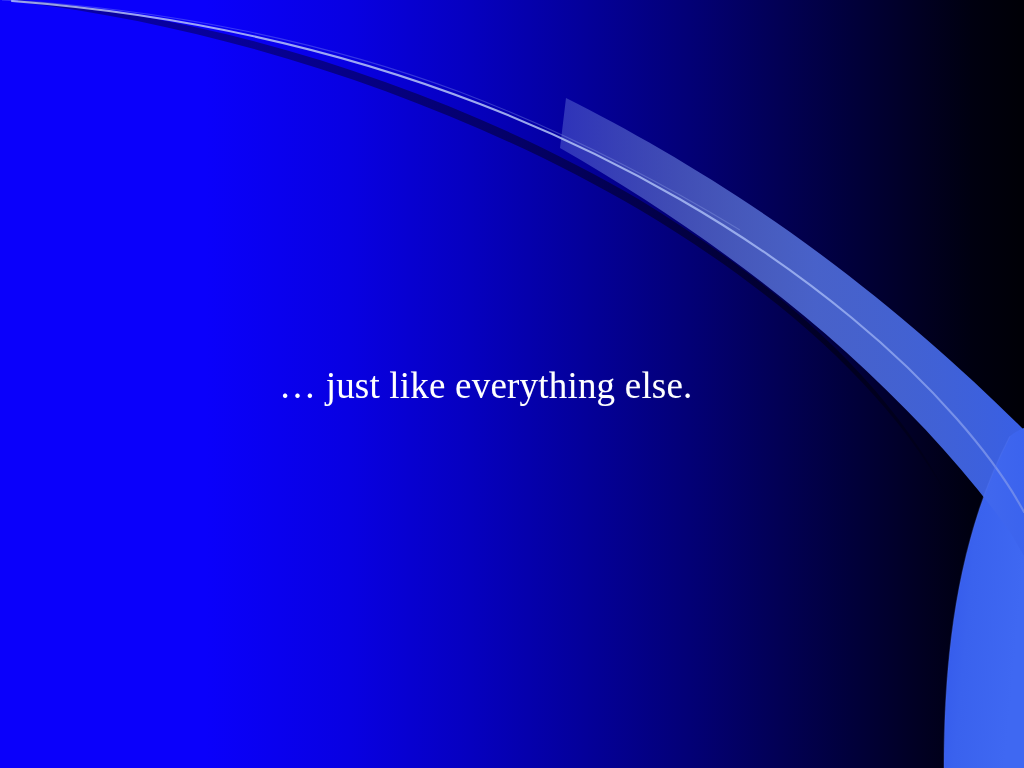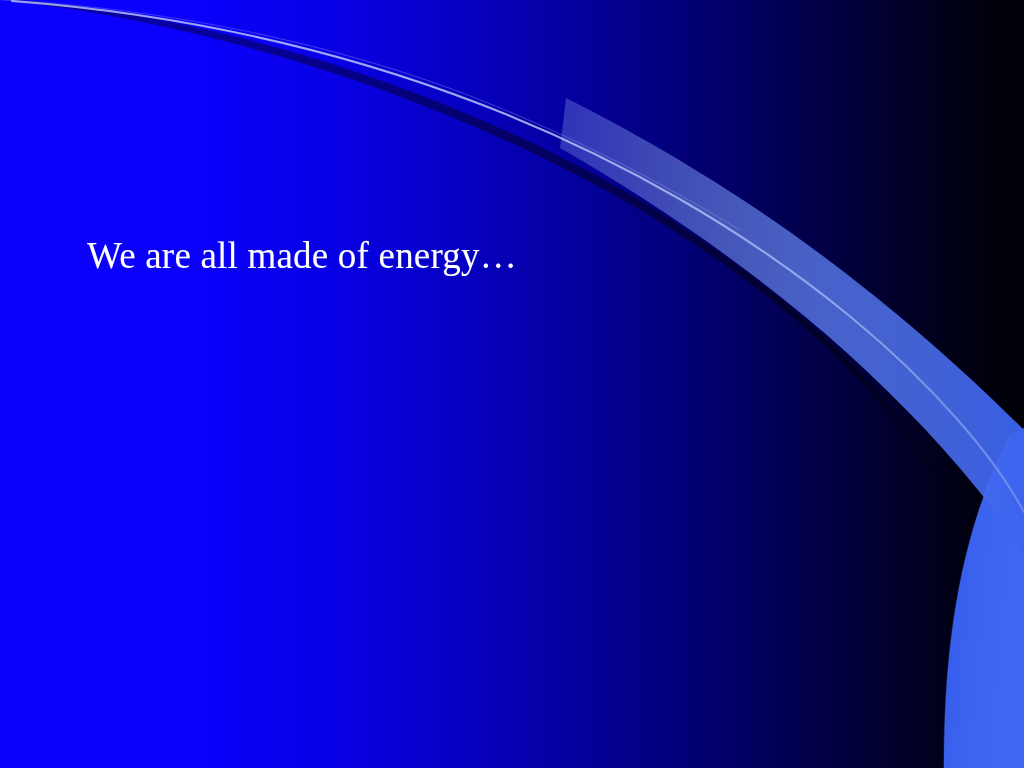--- a/index.html
+++ b/index.html
@@ -146,16 +146,16 @@
 
     <path fill="none" stroke="#9FB4F3" stroke-opacity="0.30" stroke-width="1.1" d="M 2 0
              C 160 8, 320 40, 460 92
              C 560 130, 654 178, 740 230"></path>
 
     <path fill="none" stroke="#5B7BF0" stroke-opacity="0.28" stroke-width="1.4" d="M 944 768
              C 944 660, 956 540, 1010 436"></path>
   </svg>
 
   <div id="text-block">
-    <div class="slide-line" id="line-1">We are all made of energy…</div>
+    <div class="slide-line" id="line-2">… just like everything else.</div>
   </div>
 
 </div>
 
 </body></html>

